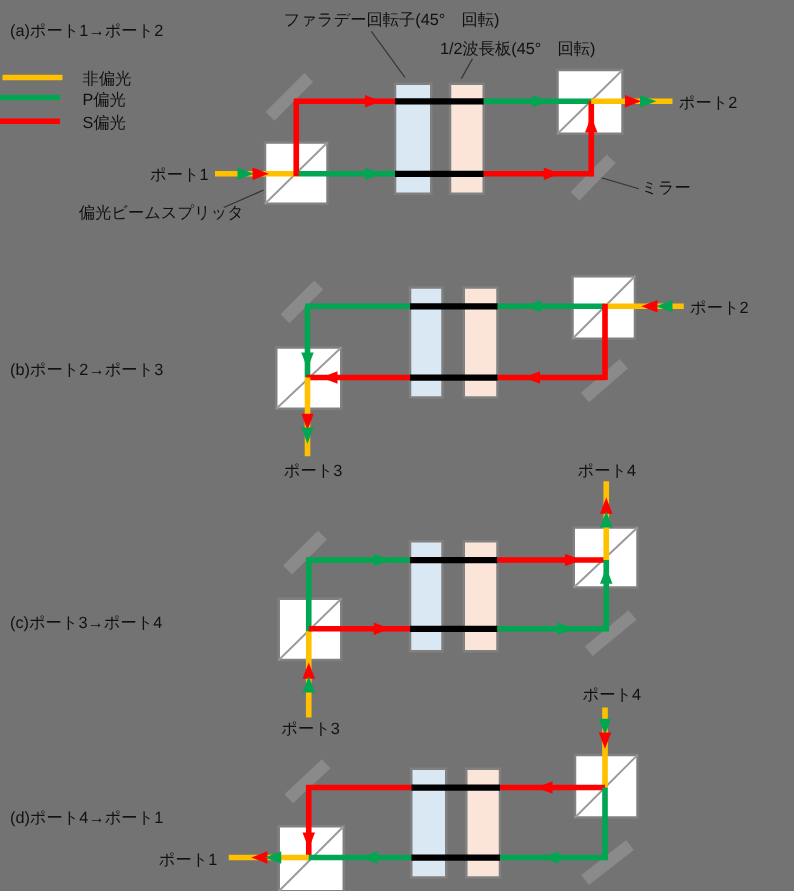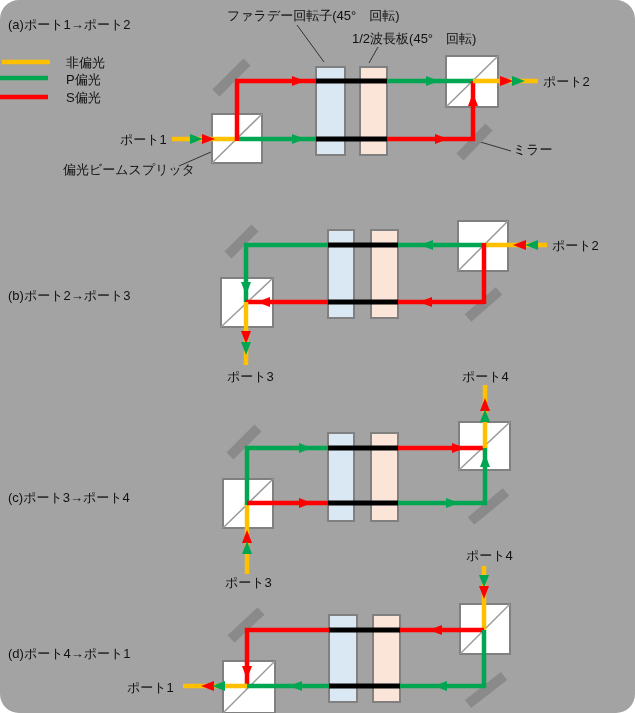--- a/index.html
+++ b/index.html
@@ -1,16 +1,16 @@
 <!DOCTYPE html>
 <html style="--unpolarized: #FFC000; --p_polarized: #00A651; --s_polarized: #FF0000; --through: #000000; --mirror: #8A8A8A; --outline: #808080; --faraday_fill: #D9E8F2; --waveplate_fill: #FBE5D8;"><head>
 <meta charset="utf-8">
 <style>
   html,body{margin:0;padding:0;background:#fff;}
-  .stage{position:relative;width:635px;height:713px;background:#a3a3a3;overflow:hidden;border-radius:19px;}
+  .stage{position:relative;width:635px;height:713px;background:#737373;overflow:hidden;}
   svg{display:block;}
   .t{font-family:"Liberation Sans","DejaVu Sans",sans-serif;font-size:13px;fill:#111;}
   .beam{fill:none;stroke-width:4.5;}
   .by{stroke:var(--unpolarized);}
   .bg{stroke:var(--p_polarized);}
   .br{stroke:var(--s_polarized);}
   .bk{fill:none;stroke:var(--through);stroke-width:5;}
   .ag{fill:var(--p_polarized);}
   .ar{fill:var(--s_polarized);}
   .mirror{stroke:var(--mirror);stroke-width:10;}

